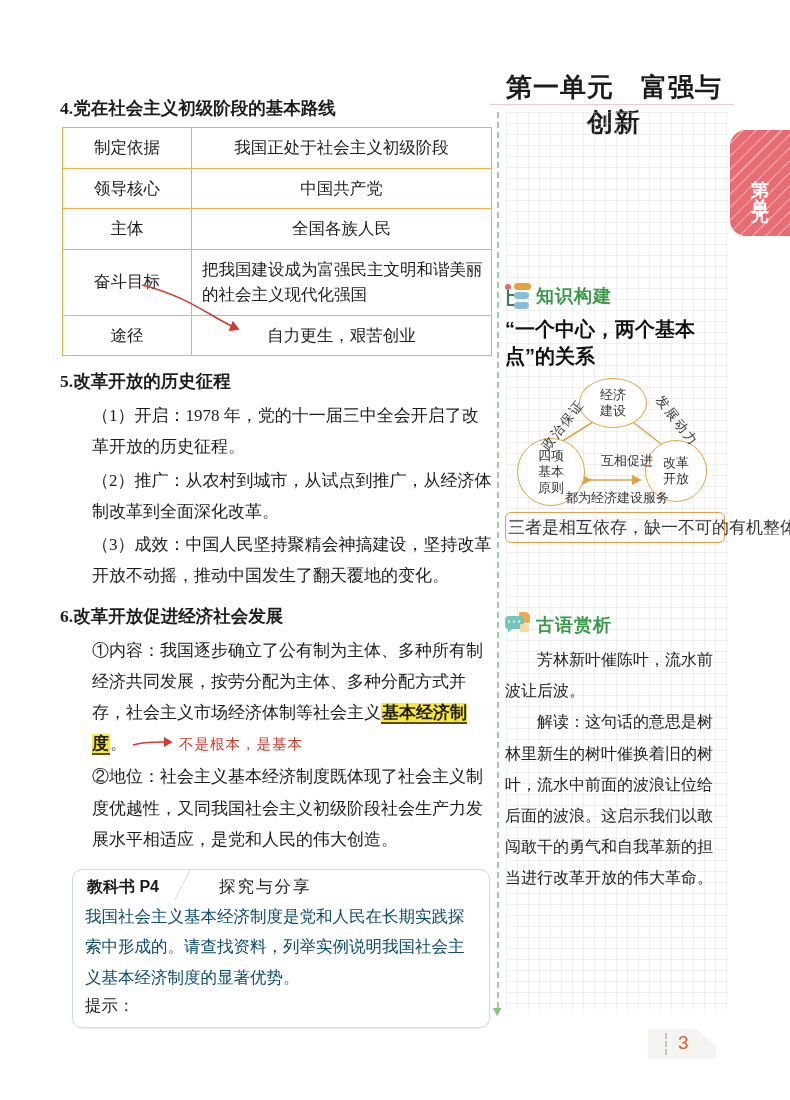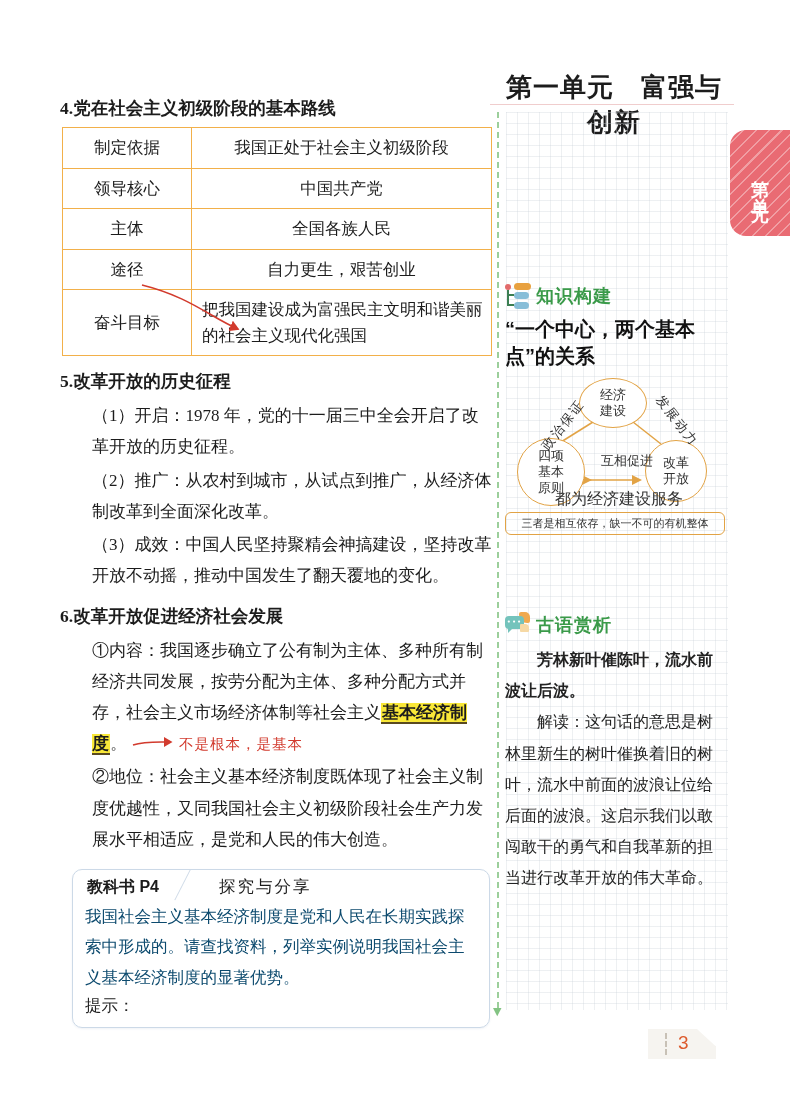--- a/index.html
+++ b/index.html
@@ -73,35 +73,35 @@
   .node{position:absolute;border:1.5px solid #e2a345;background:#fff;display:flex;
        align-items:center;justify-content:center;text-align:center;line-height:1.25;}
   .node span{display:inline-block;width:2.2em;}
   .n-top{left:74px;top:2px;width:66px;height:48px;border-radius:50%;}
   .n-left{left:12px;top:62px;width:66px;height:66px;border-radius:50%;}
   .n-right{left:140px;top:64px;width:60px;height:60px;border-radius:50%;}
   .edge-lbl{position:absolute;letter-spacing:2px;font-size:13px;color:#333;white-space:nowrap;}
   .e-left{left:28px;top:40px;transform:rotate(-52deg);}
   .e-right{left:142px;top:36px;transform:rotate(52deg);}
   .a-top{position:absolute;left:82px;top:76px;width:66px;text-align:right;font-size:13px;}
-  .a-bot{position:absolute;left:50px;top:113px;width:124px;text-align:center;font-size:16px;white-space:nowrap;}
+  .a-bot{position:absolute;left:50px;top:113px;width:124px;text-align:center;font-size:13px;white-space:nowrap;}
   .d-note{position:absolute;left:0;top:136px;width:214px;border:1.3px solid #e2a345;border-radius:6px;
-       padding:3px 2px;text-align:center;font-size:11px;white-space:nowrap;}
+       padding:3px 2px;text-align:center;font-size:17px;white-space:nowrap;}
   .dsvg{position:absolute;left:0;top:0;}
   
   .cl{position:absolute;left:505px;top:612px;width:222px;}
   .cb-icon{width:26px;height:26px;position:relative;flex:0 0 26px;}
   .cb-icon .orange{position:absolute;right:1px;top:0;width:11px;height:11px;background:#f0a94f;border-radius:2px 5px 2px 8px;}
   .cb-icon .bubble{position:absolute;left:0;top:4px;width:19px;height:13px;background:#74c3bc;border-radius:4px;
         color:#fff;font-size:7px;line-height:12px;text-align:center;letter-spacing:1px;
         font-family:"DejaVu Sans",sans-serif;}
   .cb-icon .tail{position:absolute;left:3px;top:16px;width:0;height:0;border-left:5px solid #74c3bc;border-bottom:5px solid transparent;}
   .cb-icon .page{position:absolute;right:2px;top:12px;width:9px;height:8px;background:#f6d9a5;border-radius:1px 4px 1px 1px;}
   .cl p{margin:0;font-size:16px;line-height:1.95;text-indent:2em;color:#222;}
-  .cl .quote{margin-top:6px;font-weight:bold;}
+  .cl .quote{margin-top:6px;}
   
   .pagenum{position:absolute;left:648px;top:1029px;width:68px;height:30px;background:#f6f4f0;
        box-shadow:0 2px 3px rgba(0,0,0,.13);
        clip-path:polygon(0 0,72% 0,100% 58%,100% 100%,0 100%);}
   .pagenum .dash{position:absolute;left:17px;top:4px;bottom:4px;border-left:2px dashed #c8c1b6;}
   .pagenum .num{position:absolute;left:30px;top:3px;color:#dd5b2d;font-size:19px;
        font-family:"Liberation Sans",sans-serif;}
 </style>
 </head>
 <body>
@@ -130,26 +130,26 @@
       </tr>
       <tr>
         <td class="lbl">领导核心</td>
         <td class="val">中国共产党</td>
       </tr>
       <tr>
         <td class="lbl">主体</td>
         <td class="val">全国各族人民</td>
       </tr>
       <tr>
+        <td class="lbl">奋斗目标</td>
+        <td class="val left">把我国建设成为富强民主文明和谐美丽的社会主义现代化强国</td>
+      </tr>
+      <tr>
         <td class="lbl">途径</td>
         <td class="val">自力更生，艰苦创业</td>
-      </tr>
-      <tr>
-        <td class="lbl">奋斗目标</td>
-        <td class="val left">把我国建设成为富强民主文明和谐美丽的社会主义现代化强国</td>
       </tr>
     </tbody>
       </table>
     <svg class="conn" width="150" height="66">
       <defs>
           <marker id="ra" markerWidth="7" markerHeight="7" refX="5" refY="3.5" orient="auto">
         <path d="M0,0 L6,3.5 L0,7 z" fill="#d23b2e"></path>
           </marker>
         </defs>
       <path d="M4,8 C 52,20 72,40 100,52" stroke="#d23b2e" stroke-width="1.6" fill="none" marker-end="url(#ra)"></path>

